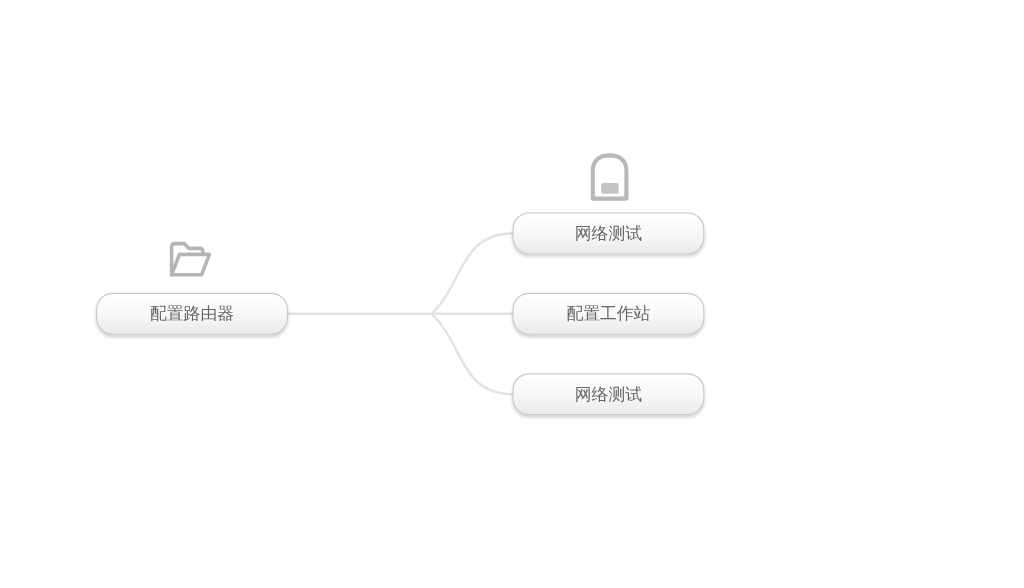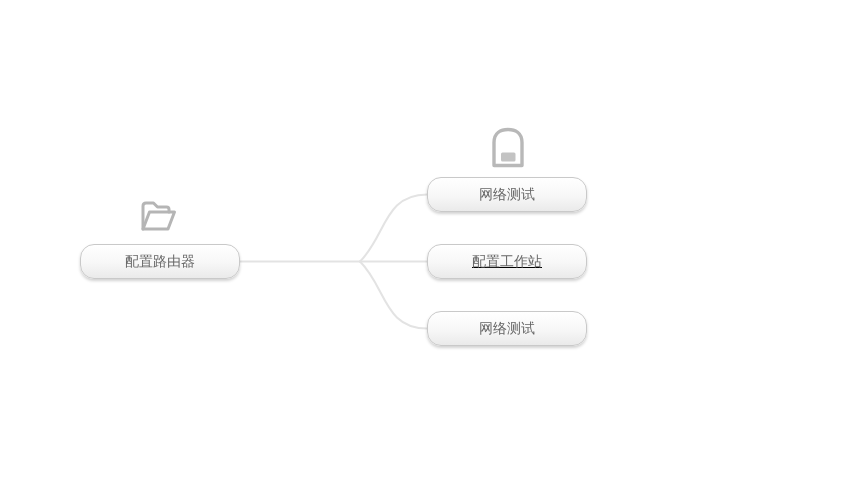--- a/index.html
+++ b/index.html
@@ -39,21 +39,21 @@
     width: 100%;
     height: 100%;
     line-height: 33px;
     text-align: center;
     font-size: 14px;
     color: #666666;
     user-select: none;
   }
   .node-root   { left: 80px;  top: 244px; }
   .node-child1 { left: 427px; top: 177px; }
-  .node-child2 { left: 427px; top: 244px; text-decoration: underline; }
+  .node-child2 { left: 427px; top: 244px; }
   .node-child3 { left: 427px; top: 311px; }
   .icon {
     position: absolute;
     pointer-events: none;
   }
   .icon-folder { left: 137px; top: 197px; width: 42px; height: 38px; }
   .icon-lock   { left: 488px; top: 126px; width: 40px; height: 43px; }
 </style>
 </head>
 <body>

